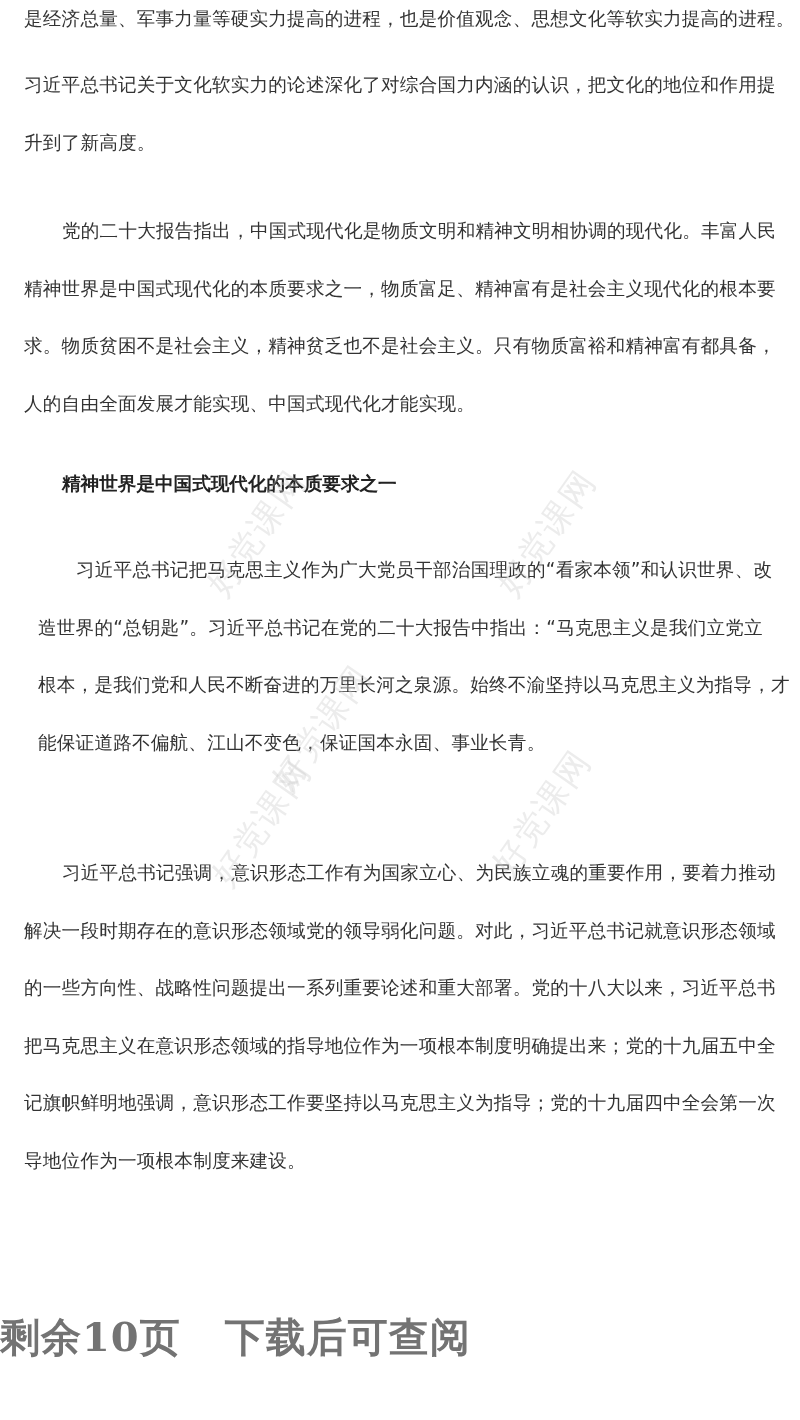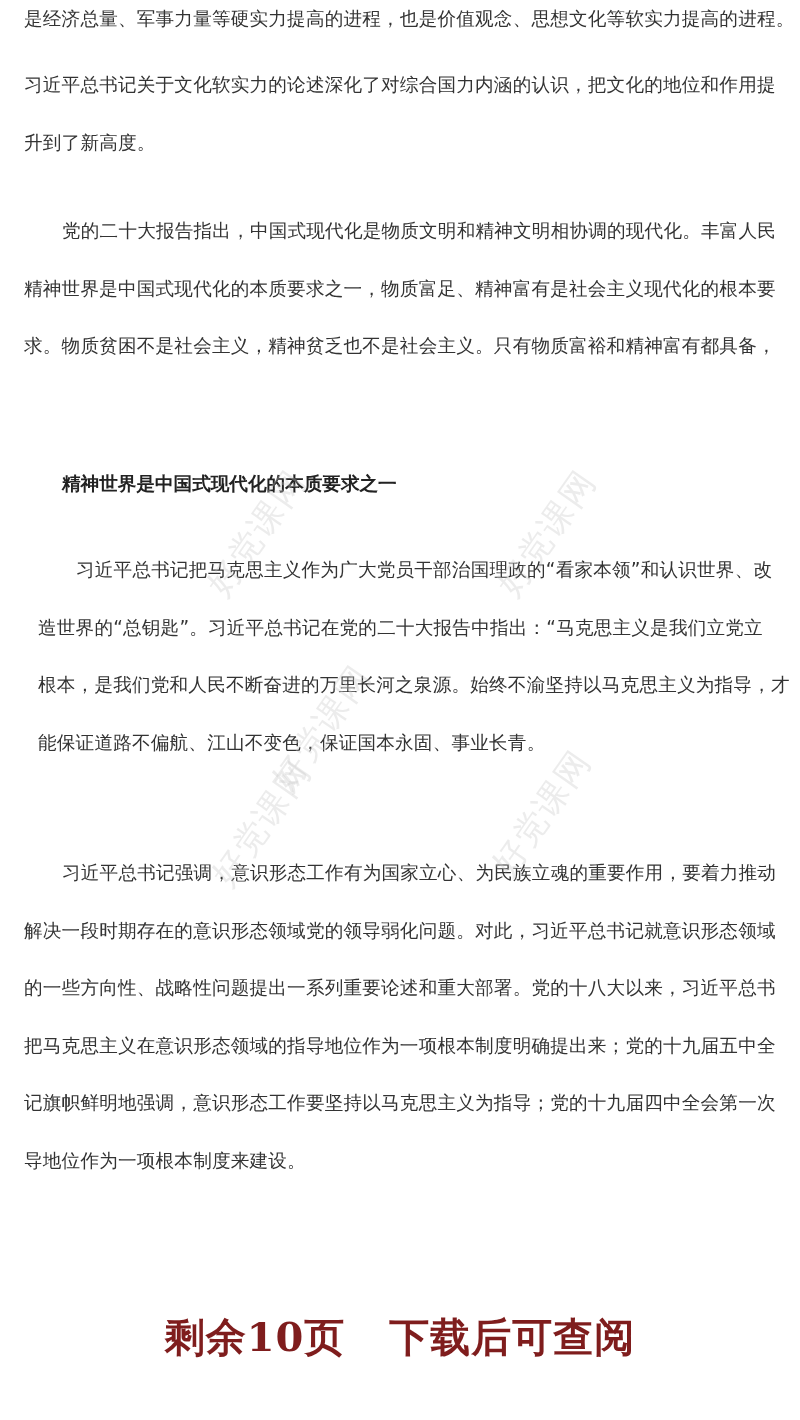--- a/index.html
+++ b/index.html
@@ -59,25 +59,24 @@
     transform-origin: center center;
     white-space: nowrap;
     pointer-events: none;
     letter-spacing: 2px;
   }
   .more-banner {
     position: absolute;
     left: 0;
     top: 1310px;
     width: 800px;
-    text-align: center;
     font-family: "DejaVu Serif", "Liberation Serif", serif;
     font-size: 40px;
     font-weight: bold;
-    color: #7f1d1d;
+    color: #737373;
     letter-spacing: 1px;
   }
   .more-banner .gap {
     display: inline-block;
     width: 44px;
   }
 </style>
 </head>
 <body>
 
@@ -89,20 +88,21 @@
 
   <div class="para" style="top: 56px;">
     <span class="line">习近平总书记关于文化软实力的论述深化了对综合国力内涵的认识，把文化的地位和作用提</span>
     <span class="line">升到了新高度。</span>
   </div>
 
   <div class="para" style="top: 202px;">
     <span class="line indent">党的二十大报告指出，中国式现代化是物质文明和精神文明相协调的现代化。丰富人民</span>
     <span class="line">精神世界是中国式现代化的本质要求之一，物质富足、精神富有是社会主义现代化的根本要</span>
     <span class="line">求。物质贫困不是社会主义，精神贫乏也不是社会主义。只有物质富裕和精神富有都具备，</span>
+    <span class="line">人的自由全面发展才能实现、中国式现代化才能实现。</span>
   </div>
 
   <h3 class="heading" style="top: 455px;">精神世界是中国式现代化的本质要求之一</h3>
 
   <div class="para" style="top: 541px; margin-left: 14px;">
     <span class="line indent">习近平总书记把马克思主义作为广大党员干部治国理政的“看家本领”和认识世界、改</span>
     <span class="line">造世界的“总钥匙”。习近平总书记在党的二十大报告中指出：“马克思主义是我们立党立</span>
     <span class="line">根本，是我们党和人民不断奋进的万里长河之泉源。始终不渝坚持以马克思主义为指导，才</span>
     <span class="line">能保证道路不偏航、江山不变色，保证国本永固、事业长青。</span>
   </div>

